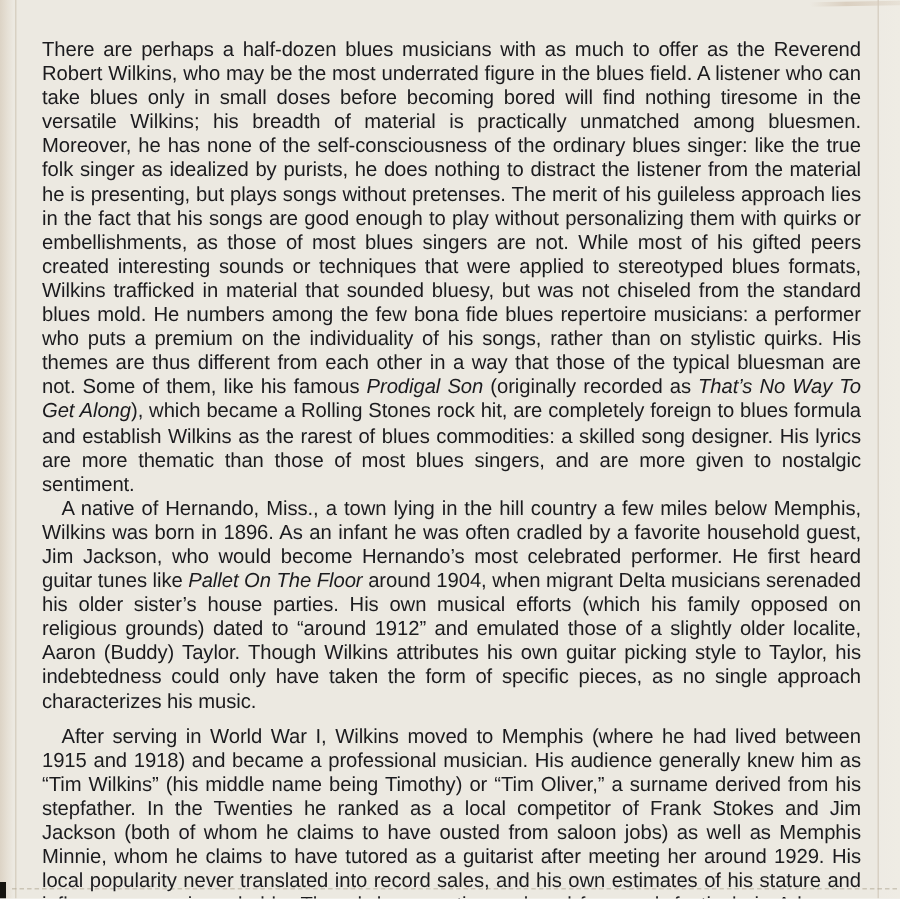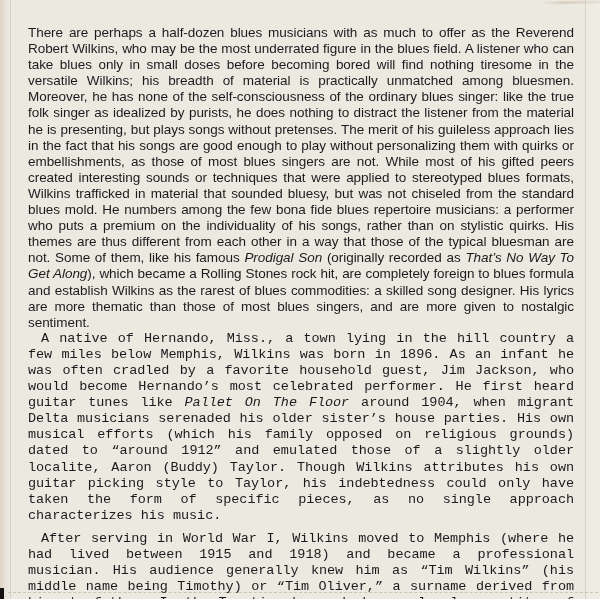--- a/index.html
+++ b/index.html
@@ -73,21 +73,20 @@
     font-size: 13.5px;
     line-height: 16.1px;
     text-align: justify;
     letter-spacing: -0.05px;
   }
   .text-block p {
     margin: 0;
   }
   .text-block p.indent {
     text-indent: 13px;
-    font-family: Liberation Mono, monospace;
   }
   .text-block p.gap {
     margin-top: 7px;
   }
   .text-block i {
     font-style: italic;
   }
 </style>
 </head>
 <body>

